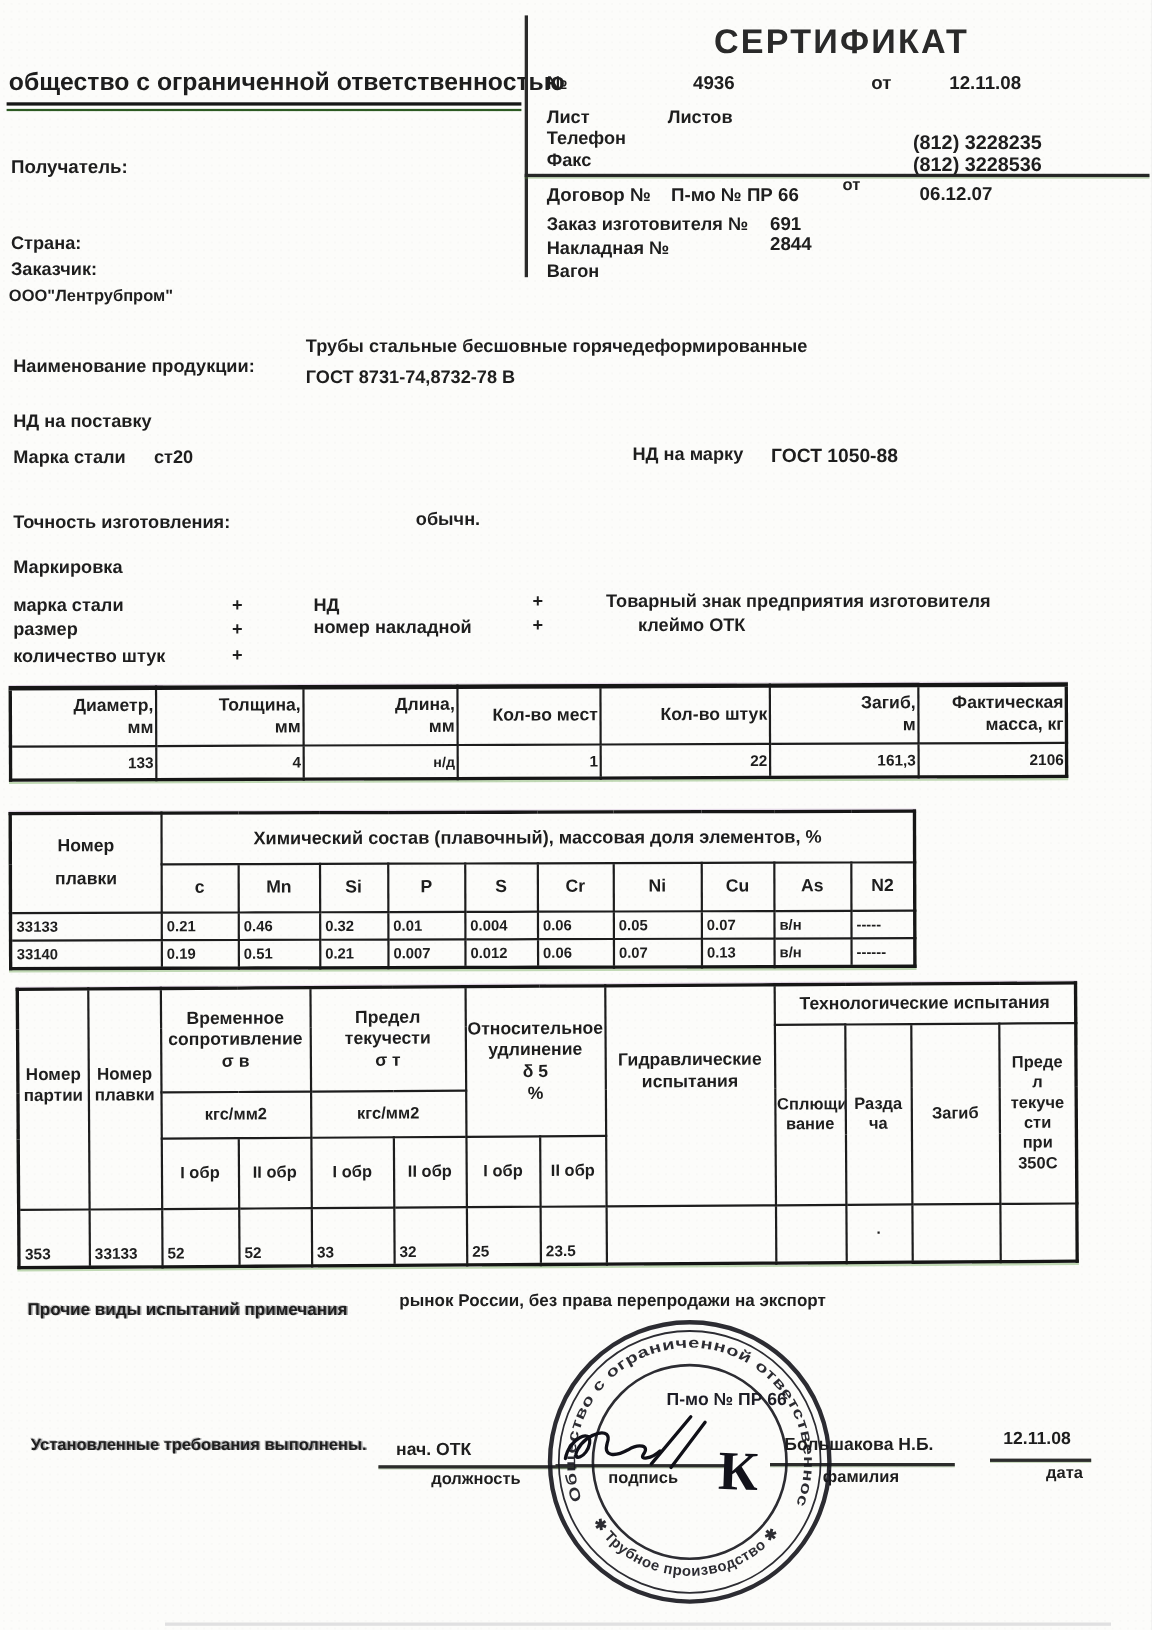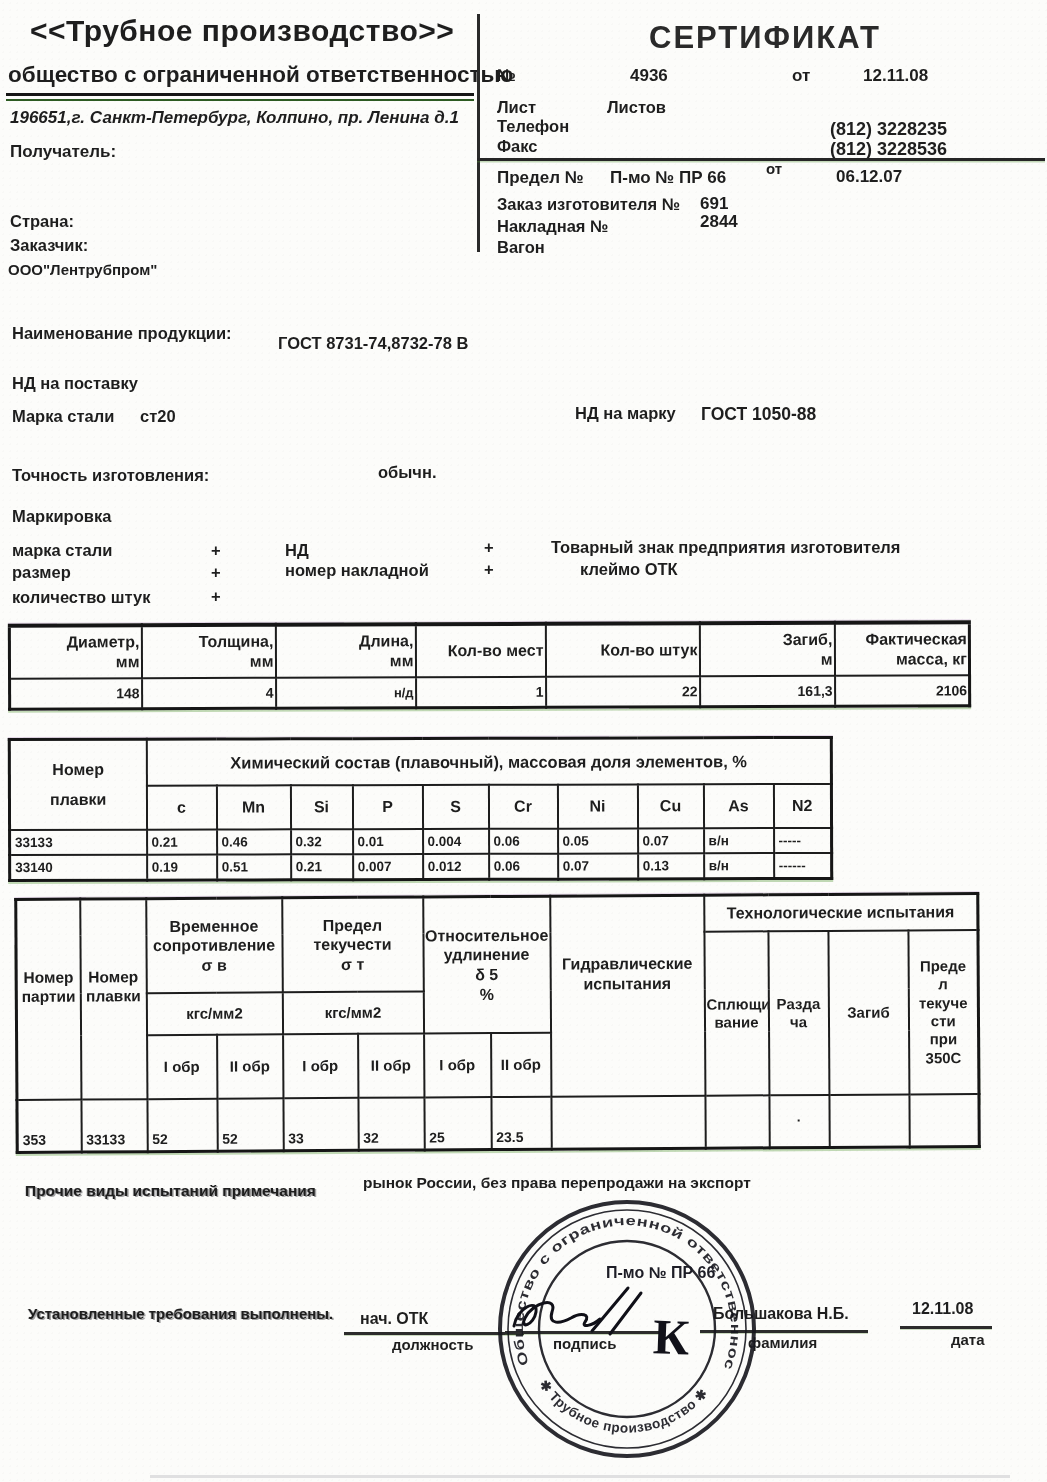--- a/index.html
+++ b/index.html
@@ -60,24 +60,22 @@
   .kmark{font-family:"Liberation Serif","DejaVu Serif",serif;font-size:50px;font-weight:700;
          color:#12121a;transform:rotate(2deg);}
   .overlay-print{font-size:16px;font-weight:600;color:#1d1d26;}
   .scan-smear{position:absolute;background:rgba(100,100,112,.18);}
 </style>
 </head>
 <body>
 
 <div class="page">
 
-  <div class="abs b" style="left:30px;top:14px;font-size:30px;letter-spacing:.5px;">&lt;&lt;Трубное производство&gt;&gt;</div>
   <div class="abs" style="left:8px;top:62px;font-size:22.5px;font-weight:600;">общество с ограниченной ответственностью</div>
   <div class="abs" style="left:6px;top:93px;width:468px;height:3px;border-top:3px solid #161616;border-bottom:2px solid #2c5a22;"></div>
-  <div class="abs it sb" style="left:10px;top:108px;font-size:17px;">196651,г. Санкт-Петербург, Колпино, пр. Ленина д.1</div>
   <div class="abs lbl" style="left:10px;top:142px;font-size:17px;">Получатель:</div>
   <div class="abs lbl" style="left:10px;top:212px;">Страна:</div>
   <div class="abs lbl" style="left:10px;top:236px;">Заказчик:</div>
   <div class="abs lbl-sm" style="left:8px;top:261px;">ООО"Лентрубпром"</div>
 
   <div class="abs vrule" style="left:477px;top:14px;width:2.5px;height:238px;"></div>
 
   <div class="abs" style="left:585px;top:20px;width:360px;text-align:center;font-size:31px;font-weight:600;letter-spacing:2px;color:#2a2a2a;">СЕРТИФИКАТ</div>
 
   <div class="abs val" style="left:497px;top:66px;">№</div>
@@ -87,32 +85,33 @@
 
   <div class="abs lbl" style="left:497px;top:98px;">Лист</div>
   <div class="abs lbl" style="left:607px;top:98px;">Листов</div>
   <div class="abs lbl" style="left:497px;top:117px;">Телефон</div>
   <div class="abs lbl" style="left:497px;top:137px;">Факс</div>
   <div class="abs val" style="left:830px;top:119px;font-size:18px;">(812) 3228235</div>
   <div class="abs val" style="left:830px;top:139px;font-size:18px;">(812) 3228536</div>
 
   <div class="abs rule" style="left:477px;top:158px;width:568px;height:2.5px;"></div>
 
-  <div class="abs lbl" style="left:497px;top:168px;font-size:17px;">Предел №</div>
+  <div class="abs lbl" style="left:497px;top:168px;font-size:17px;">Договор №</div>
   <div class="abs lbl" style="left:610px;top:168px;font-size:17px;">П-мо № ПР 66</div>
   <div class="abs lbl-sm" style="left:766px;top:160px;">от</div>
   <div class="abs val" style="left:836px;top:167px;">06.12.07</div>
 
   <div class="abs lbl" style="left:497px;top:195px;">Заказ изготовителя №</div>
   <div class="abs val" style="left:700px;top:194px;">691</div>
   <div class="abs lbl" style="left:497px;top:217px;">Накладная №</div>
   <div class="abs val" style="left:700px;top:212px;">2844</div>
   <div class="abs lbl" style="left:497px;top:238px;">Вагон</div>
 
   <div class="abs lbl" style="left:12px;top:308px;margin-top:16px;">Наименование продукции:</div>
+  <div class="abs lbl" style="left:278px;top:306px;">Трубы стальные бесшовные горячедеформированные</div>
   <div class="abs lbl" style="left:278px;top:334px;">ГОСТ 8731-74,8732-78 В</div>
 
   <div class="abs lbl" style="left:12px;top:374px;">НД на поставку</div>
 
   <div class="abs lbl" style="left:12px;top:407px;">Марка стали</div>
   <div class="abs lbl" style="left:140px;top:407px;">ст20</div>
   <div class="abs lbl" style="left:575px;top:404px;">НД на марку</div>
   <div class="abs lbl" style="left:701px;top:404px;font-size:17.5px;">ГОСТ  1050-88</div>
 
   <div class="abs lbl" style="left:12px;top:466px;">Точность изготовления:</div>
@@ -154,21 +153,21 @@
       <td class="hd pre">Длина,
 мм</td>
       <td class="hd pre">Кол-во мест</td>
       <td class="hd pre">Кол-во штук</td>
       <td class="hd pre">Загиб,
 м</td>
       <td class="hd pre">Фактическая
 масса, кг</td>
     </tr>
     <tr>
-      <td class="vl">148</td>
+      <td class="vl">133</td>
       <td class="vl">4</td>
       <td class="vl" style="font-size:13px;">н/д</td>
       <td class="vl">1</td>
       <td class="vl">22</td>
       <td class="vl">161,3</td>
       <td class="vl">2106</td>
     </tr>
   </tbody>
     </table>
 

